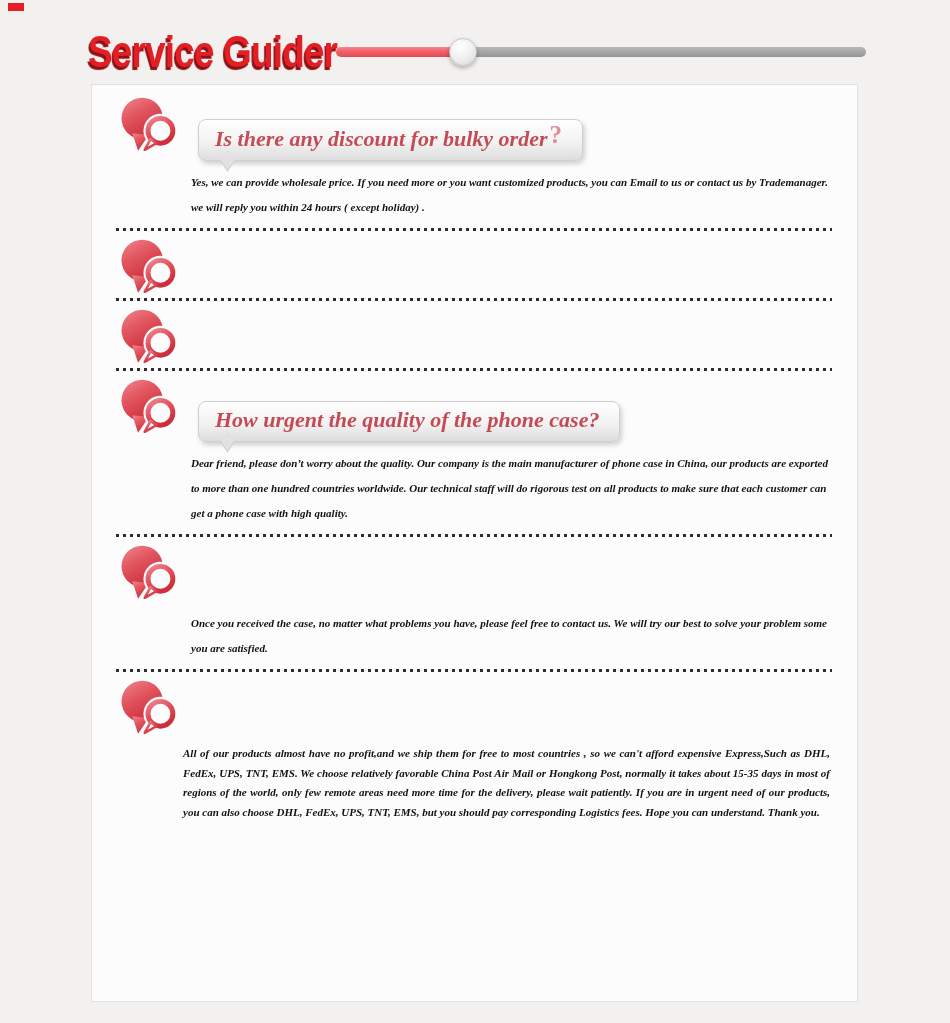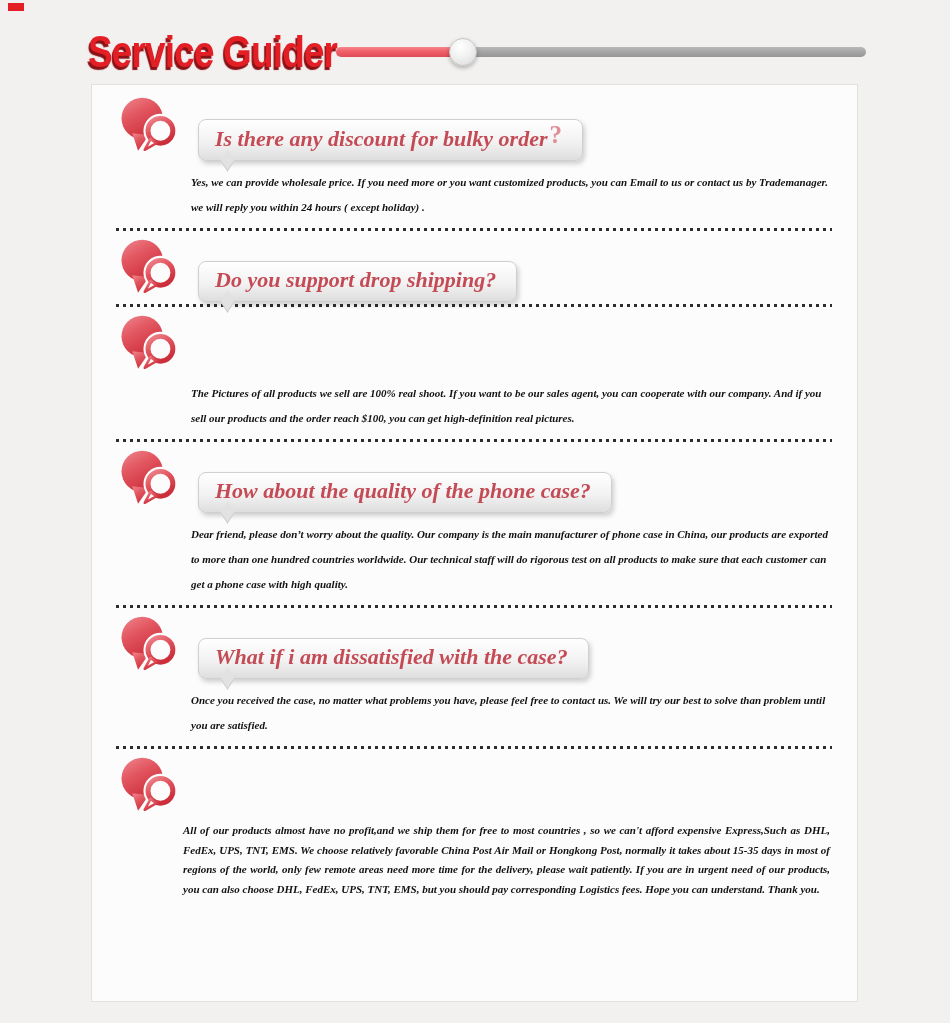--- a/index.html
+++ b/index.html
@@ -162,72 +162,68 @@
             </linearGradient>
           </defs>
           <circle cx="31" cy="27" r="25" fill="url(#bubbleGrad)"></circle>
           <path d="M19 45 L26 66 L39 47 Z" fill="url(#bubbleGrad)"></path>
           <circle cx="53" cy="42" r="15" fill="none" stroke="#fcfcfc" stroke-width="11"></circle>
           <circle cx="53" cy="42" r="15" fill="#fcfcfc"></circle>
           <circle cx="53" cy="42" r="15" fill="none" stroke="url(#bubbleGrad)" stroke-width="6"></circle>
           <path d="M41 52 L34 65 L48 57 Z" fill="#fcfcfc" stroke="url(#bubbleGrad)" stroke-width="3" stroke-linejoin="round"></path>
         </svg>
       </span>
+    </div>
+    <div class="dashed-separator"></div>
+  </section>
+    <section class="faq-item">
+    <div class="faq-row">
+      <span class="chat-icon">
+        <svg width="64" height="58" viewBox="0 0 76 70" xmlns="http://www.w3.org/2000/svg" aria-hidden="true">
+          <defs>
+            <linearGradient id="bubbleGrad" x1="0" y1="0" x2="0.55" y2="1">
+              <stop offset="0" stop-color="#f0868e"></stop>
+              <stop offset="0.45" stop-color="#e25660"></stop>
+              <stop offset="1" stop-color="#cc2f3b"></stop>
+            </linearGradient>
+          </defs>
+          <circle cx="31" cy="27" r="25" fill="url(#bubbleGrad)"></circle>
+          <path d="M19 45 L26 66 L39 47 Z" fill="url(#bubbleGrad)"></path>
+          <circle cx="53" cy="42" r="15" fill="none" stroke="#fcfcfc" stroke-width="11"></circle>
+          <circle cx="53" cy="42" r="15" fill="#fcfcfc"></circle>
+          <circle cx="53" cy="42" r="15" fill="none" stroke="url(#bubbleGrad)" stroke-width="6"></circle>
+          <path d="M41 52 L34 65 L48 57 Z" fill="#fcfcfc" stroke="url(#bubbleGrad)" stroke-width="3" stroke-linejoin="round"></path>
+        </svg>
+      </span>
+    </div>
+    <div class="dashed-separator"></div>
+  </section>
+    <section class="faq-item">
+    <div class="faq-row">
+      <span class="chat-icon">
+        <svg width="64" height="58" viewBox="0 0 76 70" xmlns="http://www.w3.org/2000/svg" aria-hidden="true">
+          <defs>
+            <linearGradient id="bubbleGrad" x1="0" y1="0" x2="0.55" y2="1">
+              <stop offset="0" stop-color="#f0868e"></stop>
+              <stop offset="0.45" stop-color="#e25660"></stop>
+              <stop offset="1" stop-color="#cc2f3b"></stop>
+            </linearGradient>
+          </defs>
+          <circle cx="31" cy="27" r="25" fill="url(#bubbleGrad)"></circle>
+          <path d="M19 45 L26 66 L39 47 Z" fill="url(#bubbleGrad)"></path>
+          <circle cx="53" cy="42" r="15" fill="none" stroke="#fcfcfc" stroke-width="11"></circle>
+          <circle cx="53" cy="42" r="15" fill="#fcfcfc"></circle>
+          <circle cx="53" cy="42" r="15" fill="none" stroke="url(#bubbleGrad)" stroke-width="6"></circle>
+          <path d="M41 52 L34 65 L48 57 Z" fill="#fcfcfc" stroke="url(#bubbleGrad)" stroke-width="3" stroke-linejoin="round"></path>
+        </svg>
+      </span>
       <div class="q-banner">
-        <span class="q-text">Do you support drop shipping?</span>
+        <span class="q-text">How urgent the quality of the phone case?</span>
       </div>
     </div>
-    <div class="dashed-separator"></div>
-  </section>
-    <section class="faq-item">
-    <div class="faq-row">
-      <span class="chat-icon">
-        <svg width="64" height="58" viewBox="0 0 76 70" xmlns="http://www.w3.org/2000/svg" aria-hidden="true">
-          <defs>
-            <linearGradient id="bubbleGrad" x1="0" y1="0" x2="0.55" y2="1">
-              <stop offset="0" stop-color="#f0868e"></stop>
-              <stop offset="0.45" stop-color="#e25660"></stop>
-              <stop offset="1" stop-color="#cc2f3b"></stop>
-            </linearGradient>
-          </defs>
-          <circle cx="31" cy="27" r="25" fill="url(#bubbleGrad)"></circle>
-          <path d="M19 45 L26 66 L39 47 Z" fill="url(#bubbleGrad)"></path>
-          <circle cx="53" cy="42" r="15" fill="none" stroke="#fcfcfc" stroke-width="11"></circle>
-          <circle cx="53" cy="42" r="15" fill="#fcfcfc"></circle>
-          <circle cx="53" cy="42" r="15" fill="none" stroke="url(#bubbleGrad)" stroke-width="6"></circle>
-          <path d="M41 52 L34 65 L48 57 Z" fill="#fcfcfc" stroke="url(#bubbleGrad)" stroke-width="3" stroke-linejoin="round"></path>
-        </svg>
-      </span>
-    </div>
-    <p class="answer">The Pictures of all products we sell are 100% real shoot. If you want to be our sales agent, you can cooperate with our company. And if you sell our products and the order reach $100, you can get high-definition real pictures.</p>
-    <div class="dashed-separator"></div>
-  </section>
-    <section class="faq-item">
-    <div class="faq-row">
-      <span class="chat-icon">
-        <svg width="64" height="58" viewBox="0 0 76 70" xmlns="http://www.w3.org/2000/svg" aria-hidden="true">
-          <defs>
-            <linearGradient id="bubbleGrad" x1="0" y1="0" x2="0.55" y2="1">
-              <stop offset="0" stop-color="#f0868e"></stop>
-              <stop offset="0.45" stop-color="#e25660"></stop>
-              <stop offset="1" stop-color="#cc2f3b"></stop>
-            </linearGradient>
-          </defs>
-          <circle cx="31" cy="27" r="25" fill="url(#bubbleGrad)"></circle>
-          <path d="M19 45 L26 66 L39 47 Z" fill="url(#bubbleGrad)"></path>
-          <circle cx="53" cy="42" r="15" fill="none" stroke="#fcfcfc" stroke-width="11"></circle>
-          <circle cx="53" cy="42" r="15" fill="#fcfcfc"></circle>
-          <circle cx="53" cy="42" r="15" fill="none" stroke="url(#bubbleGrad)" stroke-width="6"></circle>
-          <path d="M41 52 L34 65 L48 57 Z" fill="#fcfcfc" stroke="url(#bubbleGrad)" stroke-width="3" stroke-linejoin="round"></path>
-        </svg>
-      </span>
-      <div class="q-banner">
-        <span class="q-text">How about the quality of the phone case?</span>
-      </div>
-    </div>
     <p class="answer">Dear friend, please don’t worry about the quality. Our company is the main manufacturer of phone case in China, our products are exported to more than one hundred countries worldwide. Our technical staff will do rigorous test on all products to make sure that each customer can get a phone case with high quality.</p>
     <div class="dashed-separator"></div>
   </section>
     <section class="faq-item">
     <div class="faq-row">
       <span class="chat-icon">
         <svg width="64" height="58" viewBox="0 0 76 70" xmlns="http://www.w3.org/2000/svg" aria-hidden="true">
           <defs>
             <linearGradient id="bubbleGrad" x1="0" y1="0" x2="0.55" y2="1">
               <stop offset="0" stop-color="#f0868e"></stop>
@@ -236,25 +232,22 @@
             </linearGradient>
           </defs>
           <circle cx="31" cy="27" r="25" fill="url(#bubbleGrad)"></circle>
           <path d="M19 45 L26 66 L39 47 Z" fill="url(#bubbleGrad)"></path>
           <circle cx="53" cy="42" r="15" fill="none" stroke="#fcfcfc" stroke-width="11"></circle>
           <circle cx="53" cy="42" r="15" fill="#fcfcfc"></circle>
           <circle cx="53" cy="42" r="15" fill="none" stroke="url(#bubbleGrad)" stroke-width="6"></circle>
           <path d="M41 52 L34 65 L48 57 Z" fill="#fcfcfc" stroke="url(#bubbleGrad)" stroke-width="3" stroke-linejoin="round"></path>
         </svg>
       </span>
-      <div class="q-banner">
-        <span class="q-text">What if i am dissatisfied with the case?</span>
-      </div>
-    </div>
-    <p class="answer">Once you received the case, no matter what problems you have, please feel free to contact us. We will try our best to solve than problem until you are satisfied.</p>
+    </div>
+    <p class="answer">Once you received the case, no matter what problems you have, please feel free to contact us. We will try our best to solve your problem some you are satisfied.</p>
     <div class="dashed-separator"></div>
   </section>
     <section class="faq-item last compact">
     <div class="faq-row">
       <span class="chat-icon">
         <svg width="64" height="58" viewBox="0 0 76 70" xmlns="http://www.w3.org/2000/svg" aria-hidden="true">
           <defs>
             <linearGradient id="bubbleGrad" x1="0" y1="0" x2="0.55" y2="1">
               <stop offset="0" stop-color="#f0868e"></stop>
               <stop offset="0.45" stop-color="#e25660"></stop>

